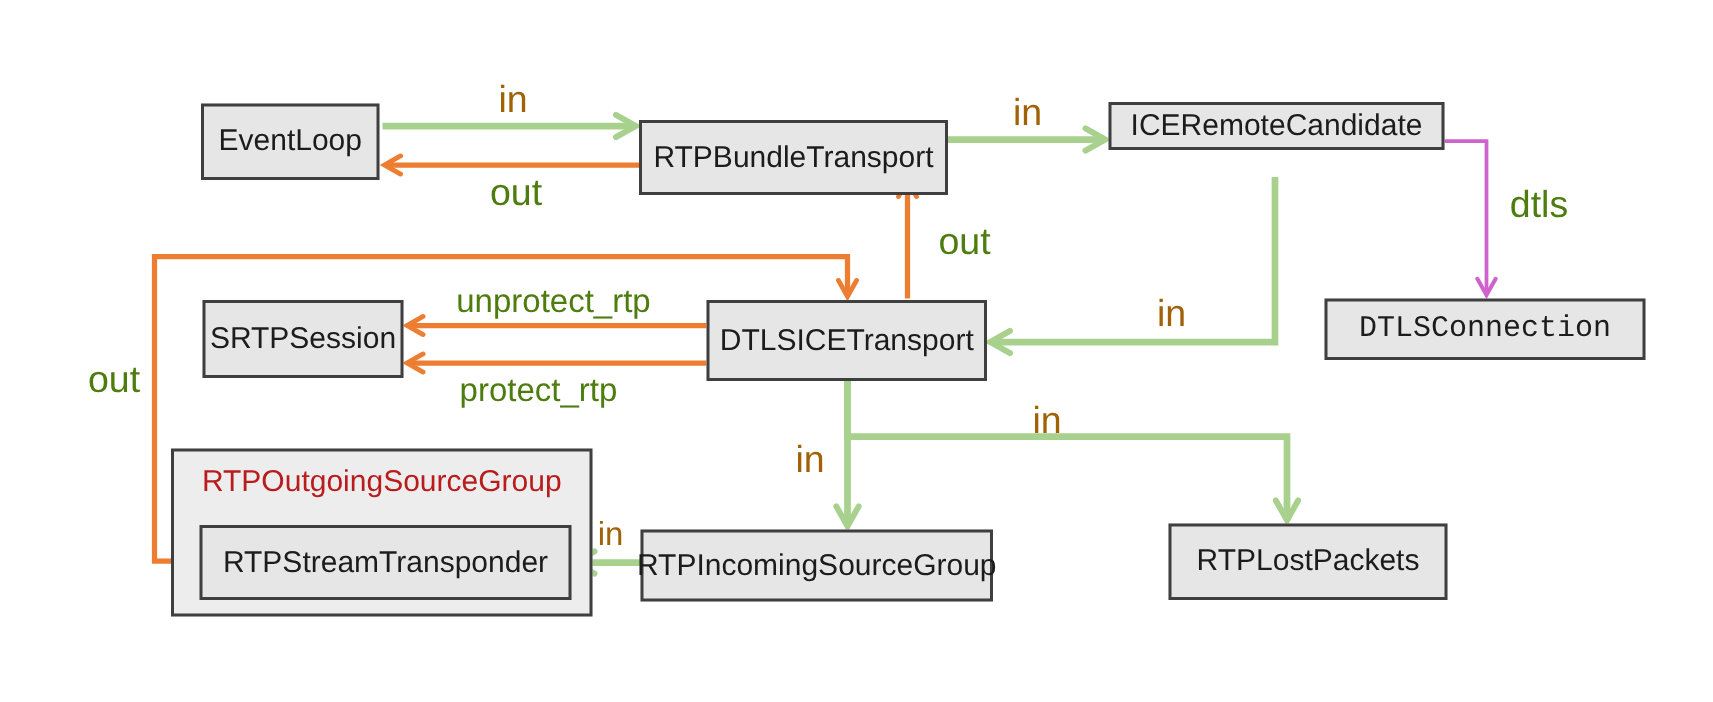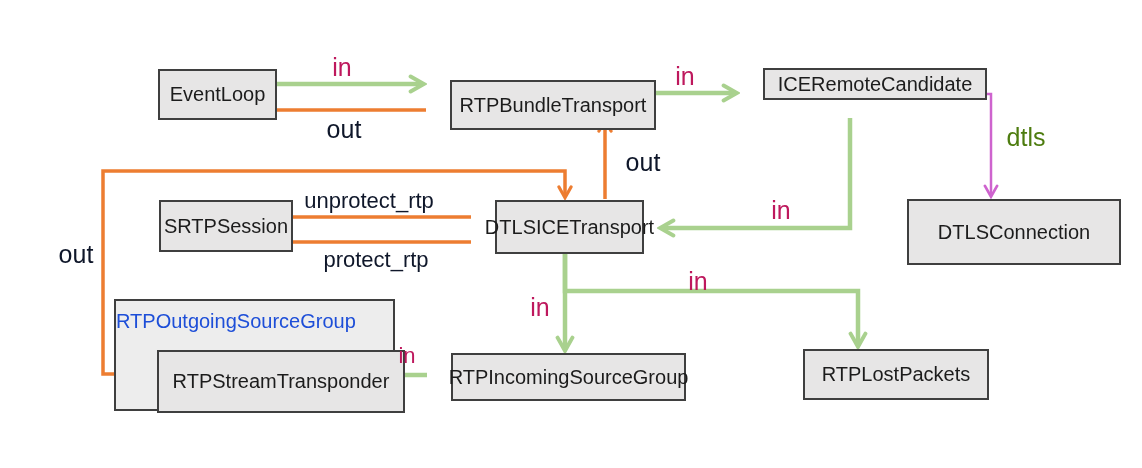--- a/index.html
+++ b/index.html
@@ -5,37 +5,37 @@
   html,body{margin:0;padding:0;background:#ffffff;}
   .canvas{
     position:relative;width:1142px;height:468px;background:#ffffff;
     font-family:"Liberation Sans", sans-serif;overflow:hidden;
   }
   .wires{position:absolute;left:0;top:0;width:1142px;height:468px;}
   .node{
     position:absolute;box-sizing:border-box;
     background:#e7e6e6;border:2px solid #3f3f3f;
     display:flex;align-items:center;justify-content:center;
-    font-size:20px;color:#1c1c1c;white-space:nowrap;margin-left:24px;
+    font-size:20px;color:#1c1c1c;white-space:nowrap;
   }
   .group{
     position:absolute;box-sizing:border-box;
     background:#ededed;border:2px solid #3f3f3f;
   }
   .group-label{
-    position:absolute;left:0;right:0;top:9px;
-    font-size:20px;color:#1d4ed8;white-space:nowrap;
+    position:absolute;left:0;right:0;top:9px;text-align:center;
+    font-size:20px;color:#b91c1c;white-space:nowrap;
   }
   .elabel{
     position:absolute;transform:translate(-50%,-50%);
     font-size:25px;line-height:1;white-space:nowrap;
   }
   .elabel.small{font-size:22px;}
-  .c-green{color:#be185d;}
-  .c-orange{color:#0f172a;}
+  .c-green{color:#a16207;}
+  .c-orange{color:#4d7c0f;}
   .c-magenta{color:#4d7c0f;}
 </style>
 </head>
 <body>
 
 <div class="canvas">
 
   <svg class="wires" width="1142" height="468" viewBox="0 0 1142 468">
     <defs>
       <marker id="ah-green" viewBox="0 0 12 12" refX="9.5" refY="6" markerWidth="4.4" markerHeight="4.4" orient="auto-start-reverse">
@@ -64,39 +64,39 @@
   </svg>
 
   <div class="node" style="left:134px;top:69px;width:119px;height:51px;">EventLoop</div>
 
   <div class="node" style="left:426px;top:80px;width:206px;height:50px;">RTPBundleTransport</div>
 
   <div class="node" style="left:739px;top:68px;width:224px;height:32px;">ICERemoteCandidate</div>
 
   <div class="node" style="left:135px;top:200px;width:134px;height:52px;">SRTPSession</div>
 
-  <div class="node" style="left:471px;top:200px;width:149px;height:54px;">DTLSICETransport</div>
+  <div class="node" style="left:471px;top:200px;width:187px;height:54px;">DTLSICETransport</div>
 
-  <div class="node" style="left:883px;top:199px;width:214px;height:66px;">DTLSConnection</div>
+  <div class="node" style="left:883px;top:199px;width:214px;height:41px;font-family:Liberation Mono, monospace;">DTLSConnection</div>
 
   <div class="group" style="left:114px;top:299px;width:281px;height:112px;">
     <div class="group-label">RTPOutgoingSourceGroup</div>
-    <div class="node" style="left:17px;top:49px;width:248px;height:63px;">RTPStreamTransponder</div>
+    <div class="node" style="left:17px;top:49px;width:248px;height:50px;">RTPStreamTransponder</div>
   </div>
 
   <div class="node" style="left:427px;top:353px;width:235px;height:48px;">RTPIncomingSourceGroup</div>
 
   <div class="node" style="left:779px;top:349px;width:186px;height:51px;">RTPLostPackets</div>
 
   <div class="elabel c-green" style="left:342px;top:67px;">in</div>
   <div class="elabel c-orange" style="left:344px;top:129px;">out</div>
   <div class="elabel c-green" style="left:685px;top:76px;">in</div>
   <div class="elabel c-magenta" style="left:1026px;top:137px;">dtls</div>
   <div class="elabel c-green" style="left:781px;top:210px;">in</div>
   <div class="elabel c-orange" style="left:643px;top:162px;">out</div>
   <div class="elabel c-orange small" style="left:369px;top:201px;">unprotect_rtp</div>
-  <div class="elabel c-orange small" style="left:376px;top:260px;">protect_rtp</div>
+  <div class="elabel c-orange small" style="left:359px;top:260px;">protect_rtp</div>
   <div class="elabel c-orange" style="left:76px;top:254px;">out</div>
   <div class="elabel c-green" style="left:540px;top:307px;">in</div>
   <div class="elabel c-green" style="left:698px;top:281px;">in</div>
   <div class="elabel c-green small" style="left:407px;top:356px;">in</div>
 
 </div>
 
 </body></html>

